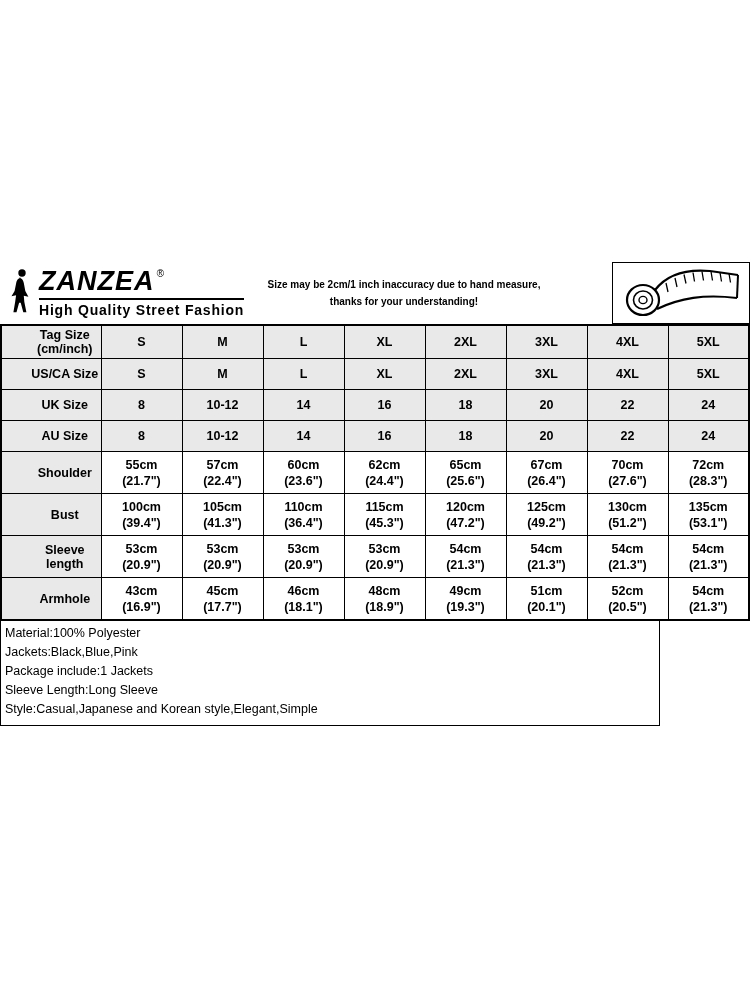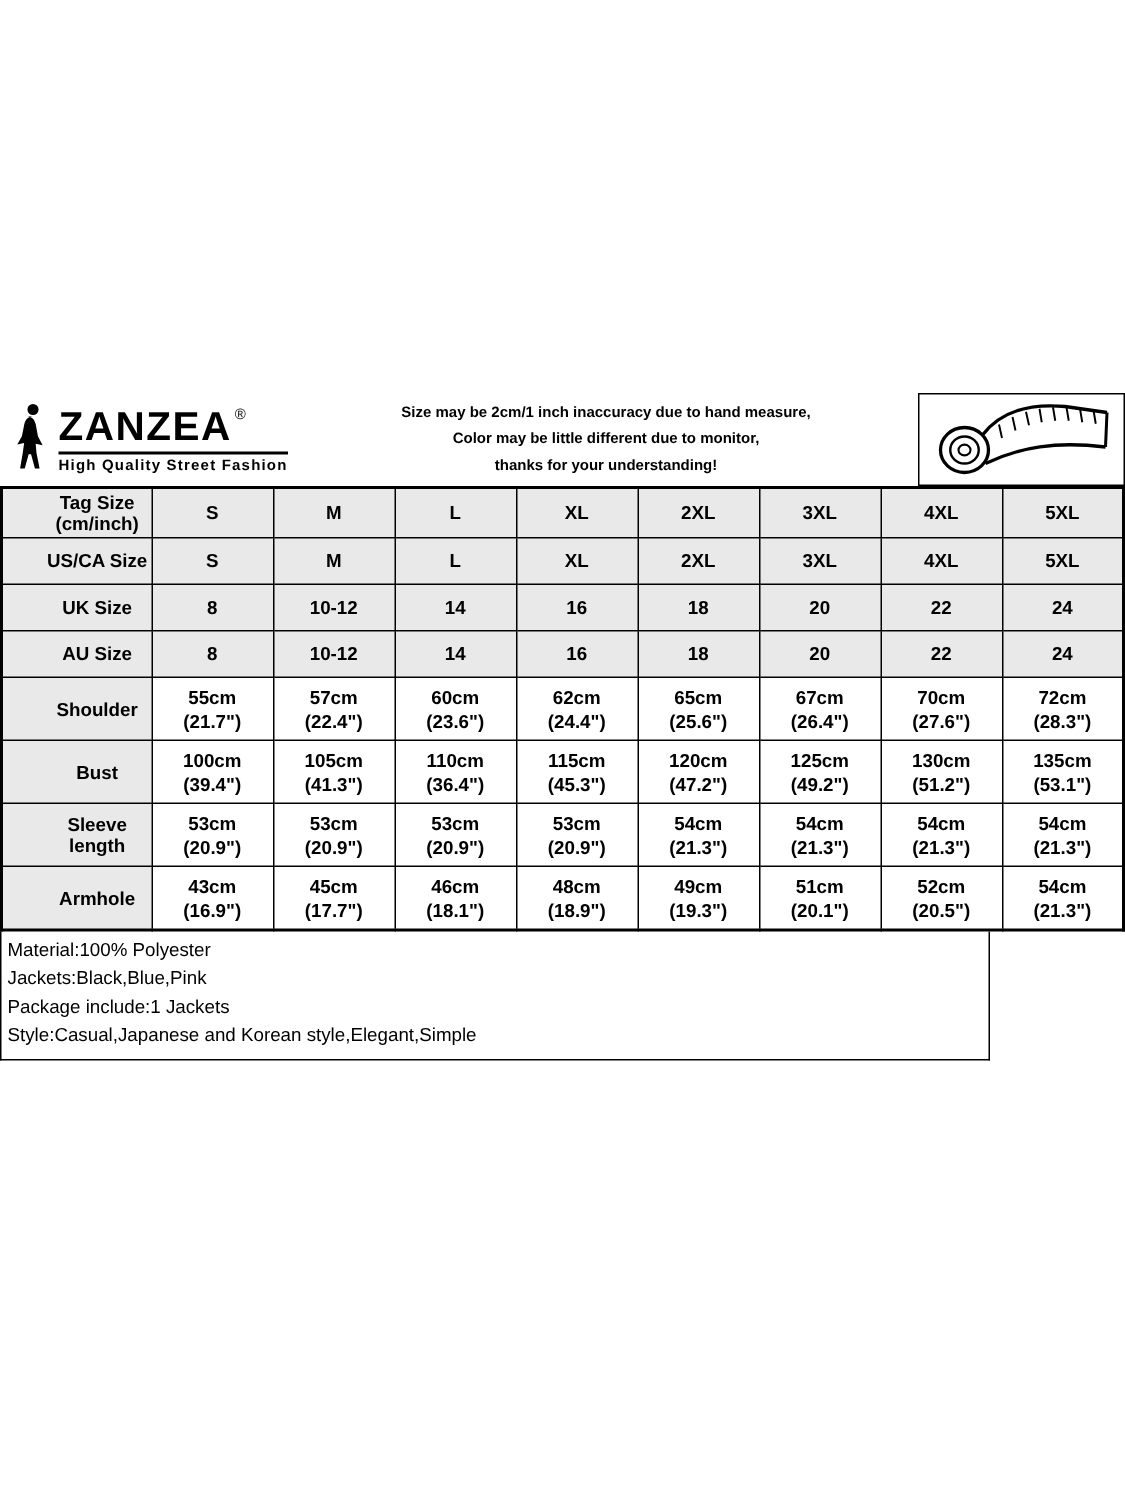--- a/index.html
+++ b/index.html
@@ -29,33 +29,33 @@
   }
   .brand {
     width: 196px;
     display: flex;
     align-items: center;
     gap: 5px;
     padding-left: 8px;
     box-sizing: border-box;
   }
   .brand-text { display: flex; flex-direction: column; }
-  .brand-row { display: flex; align-items: flex-start; line-height: 1; }
+  .brand-row { display: flex; align-items: flex-start; line-height: 1; font-style: italic; }
   .brand-name {
     font-weight: bold;
     font-size: 27px;
     letter-spacing: 1px;
     line-height: 1;
   }
   .brand-reg { font-size: 10px; margin-left: 2px; margin-top: 1px; }
   .brand-tagline {
     margin-top: 3px;
     padding-top: 2px;
     border-top: 2px solid var(--line, #000);
-    font-size: 10px;
+    font-size: 14px;
     font-weight: bold;
     letter-spacing: 0.8px;
     text-align: left;
     white-space: nowrap;
   }
   .notice {
     flex: 1;
     display: flex;
     flex-direction: column;
     justify-content: center;
@@ -138,21 +138,20 @@
           <div class="brand-row">
             <span class="brand-name">ZANZEA</span>
             <span class="brand-reg">®</span>
           </div>
           <div class="brand-tagline">High Quality Street Fashion</div>
         </div>
       </div>
 
       <div class="notice">
         <div>Size may be 2cm/1 inch inaccuracy due to hand measure,</div>
-        <div>Color may be little different due to monitor,</div>
         <div>thanks for your understanding!</div>
       </div>
 
       <div class="tape-box">
         <svg width="118" height="54" viewBox="0 0 118 54" aria-hidden="true">
           <g fill="none" stroke="#000">
             <ellipse cx="21" cy="34" rx="16" ry="15" stroke-width="2.2"></ellipse>
             <ellipse cx="21" cy="34" rx="9.5" ry="9" stroke-width="1.6"></ellipse>
             <ellipse cx="21" cy="34" rx="4" ry="3.6" stroke-width="1.4"></ellipse>
             <path d="M33 24 C46 7 66 3 88 5 L116 9" stroke-width="2.2"></path>
@@ -298,17 +297,18 @@
             <td>54cm
 (21.3")</td>
           </tr>
         </tbody>
     </table>
 
     <div class="details">
         <div class="detail-line">Material:100% Polyester</div>
         <div class="detail-line">Jackets:Black,Blue,Pink</div>
         <div class="detail-line">Package include:1 Jackets</div>
+        <div class="detail-line">Sleeve Length:Long Sleeve</div>
         <div class="detail-line">Style:Casual,Japanese and Korean style,Elegant,Simple</div>
       </div>
 
   </div>
 </div>
 
 </body></html>

